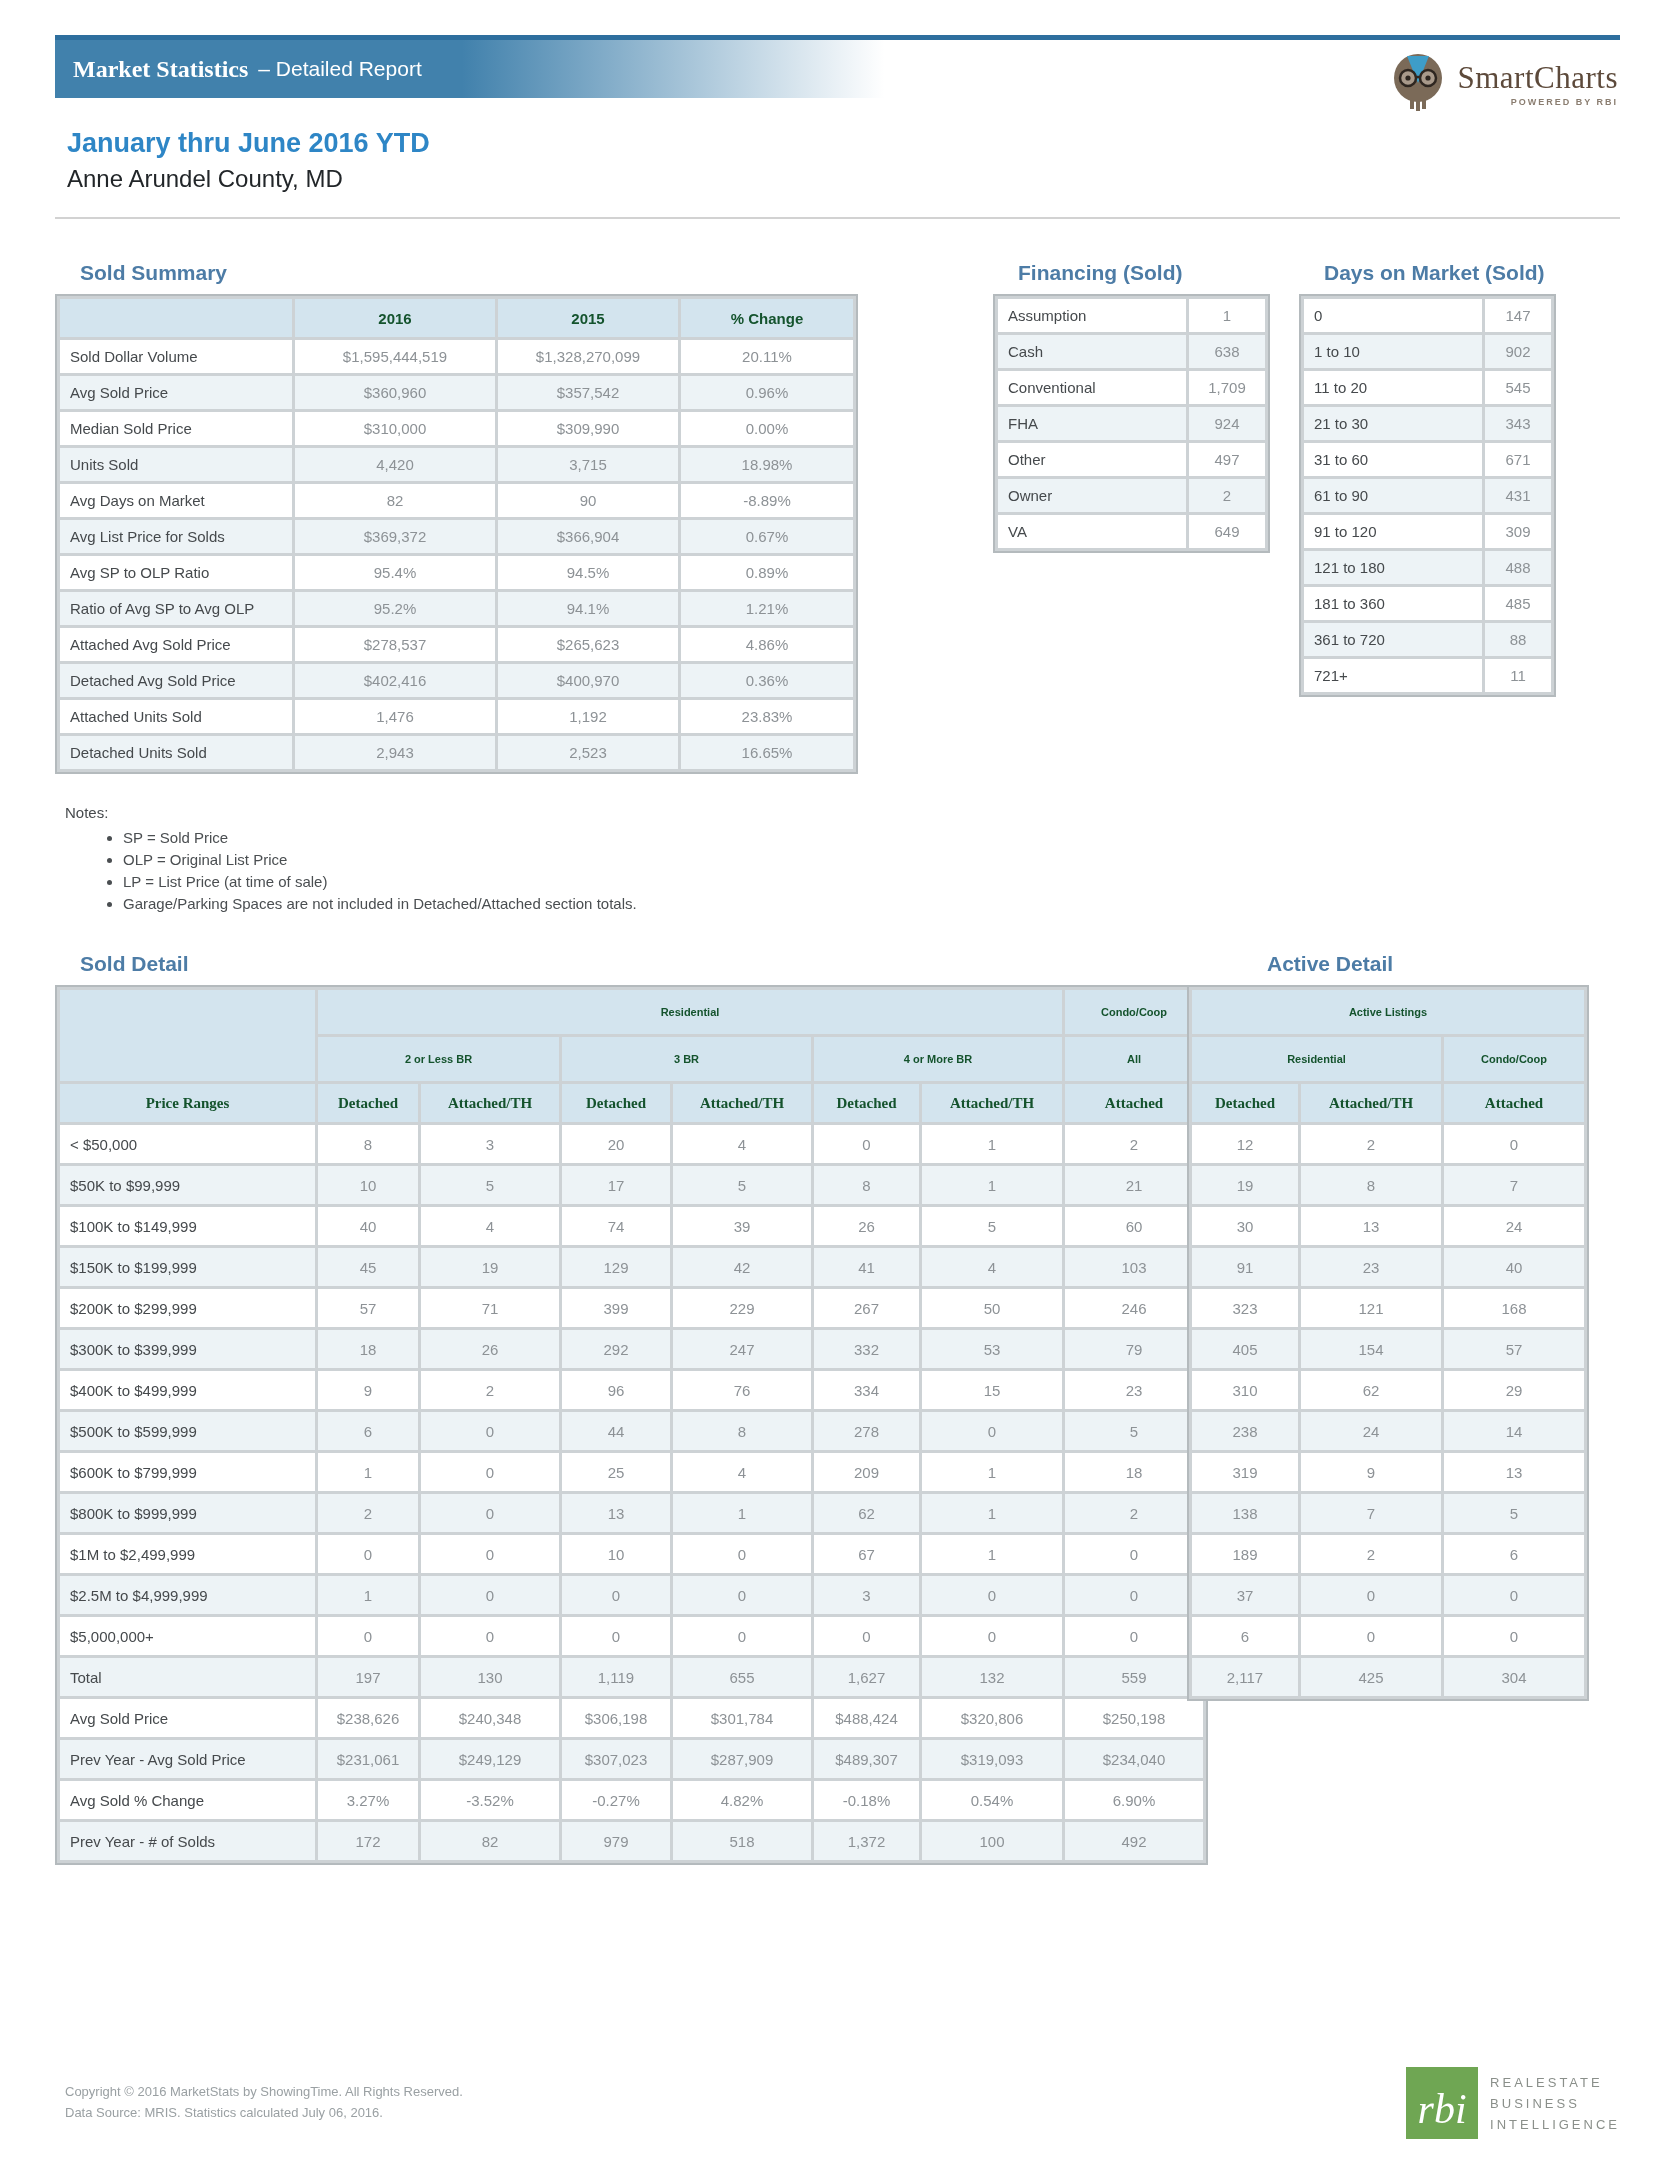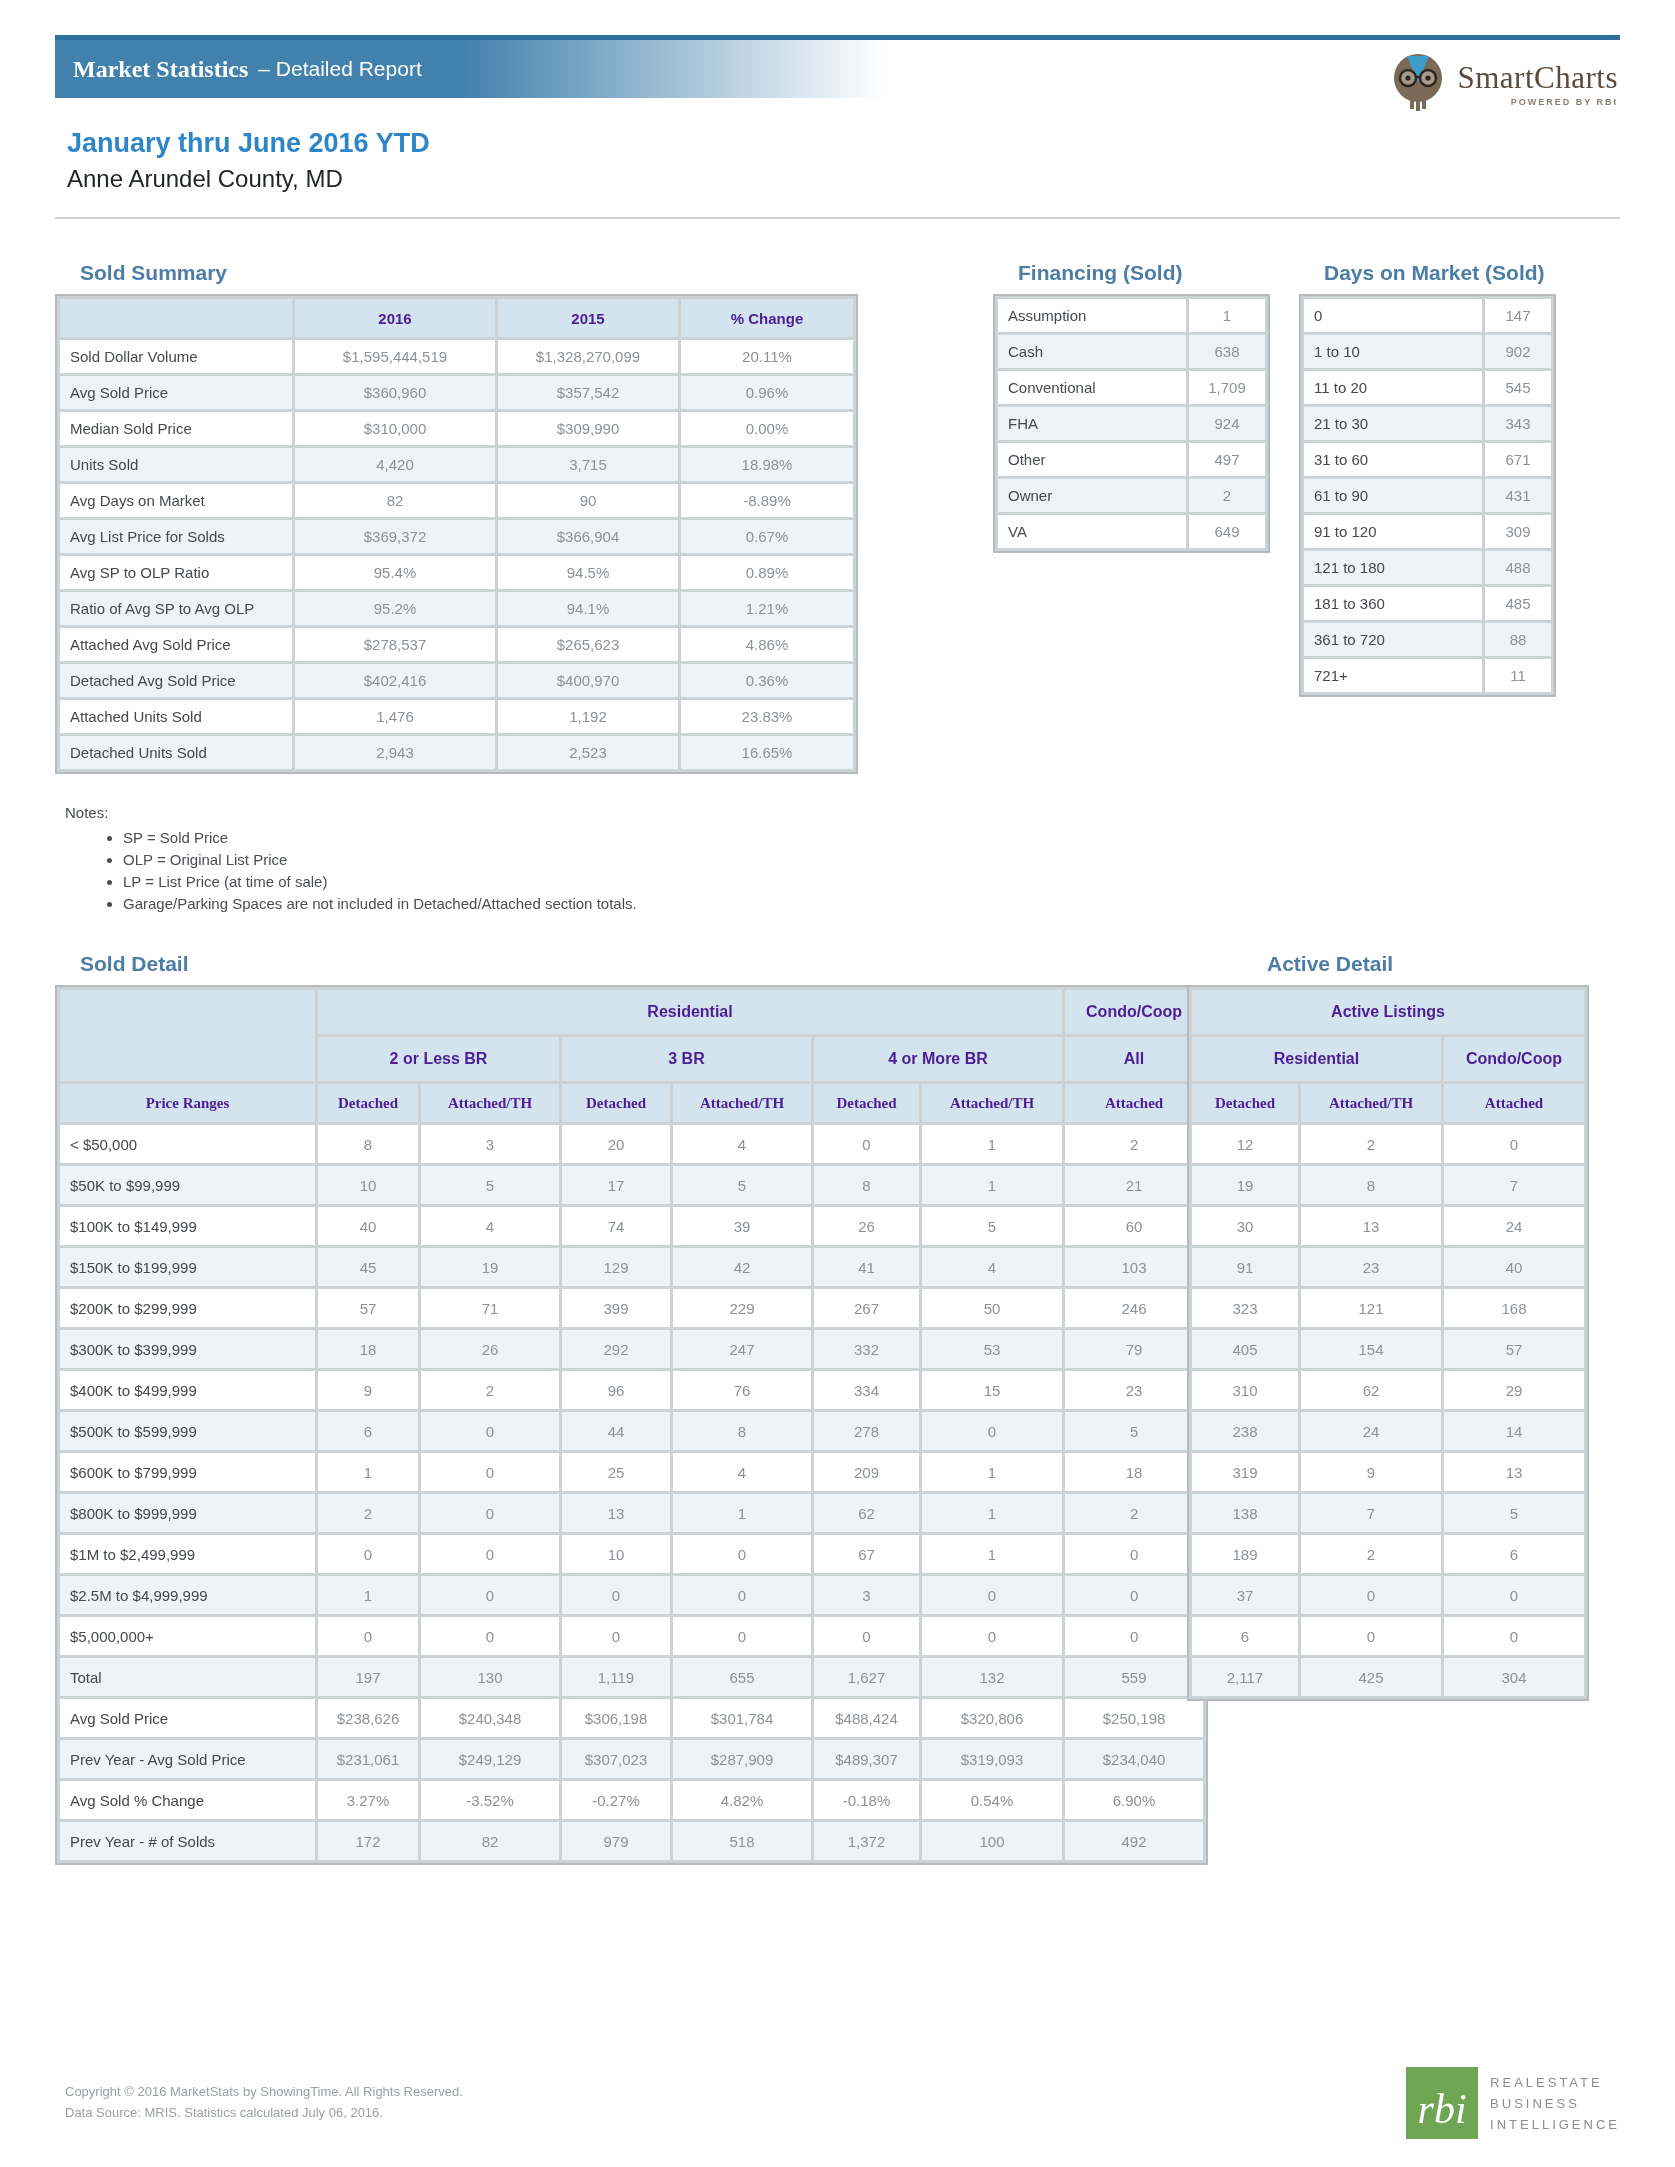--- a/index.html
+++ b/index.html
@@ -27,21 +27,21 @@
   .report-period { font-size:27px; font-weight:bold; color:#2e86c6; }
   .report-location { font-size:24px; color:#222629; margin-top:6px; }
   hr.divider { border:none; border-top:2px solid #d2d2d2; margin-top:24px; }
 
   
   h3.sec { font-size:21px; font-weight:bold; color:#4d7ca6; margin-bottom:9px; padding-left:5px;margin-left:20px; }
 
   
   table.rpt { border-collapse:separate; border-spacing:3px; background:#cdd2d5;
     border:2px solid #b4babd; table-layout:fixed; }
-  table.rpt th { background:#d3e4ee; color:#4c1d95; font-weight:bold; font-size:15px; text-align:center; }
+  table.rpt th { background:#d3e4ee; color:#14532d; font-weight:bold; font-size:15px; text-align:center; }
   table.rpt td { background:#ffffff; font-size:15px; }
   table.rpt tr.alt td { background:#edf3f6; }
   td.lbl { text-align:left; padding-left:10px; color:#45494c; }
   td.val { text-align:center; color:#8d9296; }
 
   
   .top-row { display:flex; margin-top:42px; }
   .sec-sold  { width:800px; }
   .sec-fin   { width:272px; margin-left:138px; }
   .sec-dom   { width:252px; margin-left:34px; }
@@ -54,21 +54,21 @@
   .notes ul { margin-top:8px; padding-left:58px; }
   .notes li { margin-bottom:5px; color:#4a4e51; }
 
   
   .detail-row { display:flex; margin-top:40px; align-items:flex-start; }
   .sec-sold-detail { width:1122px; }
   .sec-active-detail { width:392px; margin-left:10px; }
   .sec-active-detail h3 { padding-left:60px; }
   .sec-sold-detail table { width:1122px; }
   .sec-active-detail table { width:392px; }
-  tr.gh th { height:44px; font-size:16px; }
+  tr.gh th { height:44px; font-size:11px; }
   tr.ch th { height:38px; font-size:15px;font-family:Liberation Serif, serif; }
   .detail-row td { height:38px; }
 
   
   .footer { position:absolute; left:55px; right:55px; bottom:28px;
     display:flex; justify-content:space-between; align-items:center; }
   .footer-text { font-size:13px; color:#9aA0a3; line-height:1.6; padding-left:10px; }
   .rbi { display:flex; align-items:center; }
   .rbi-box { width:72px; height:72px; background:#6fa653; color:#ffffff;
     font-family:"Liberation Serif", serif; font-style:italic; font-size:42px;

